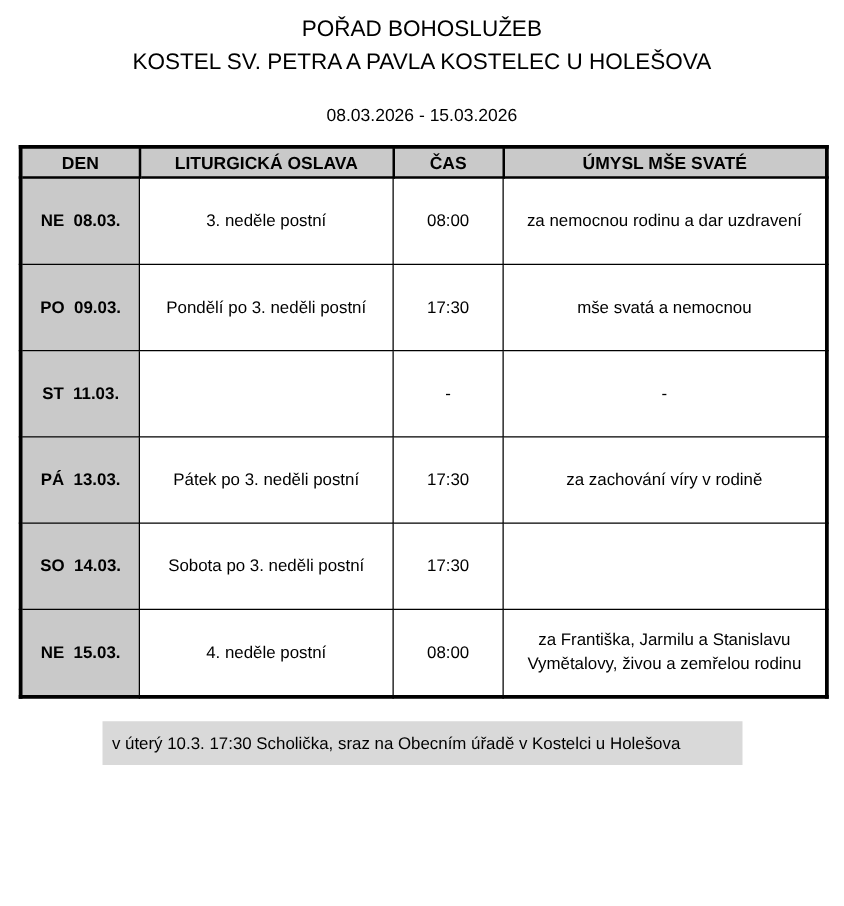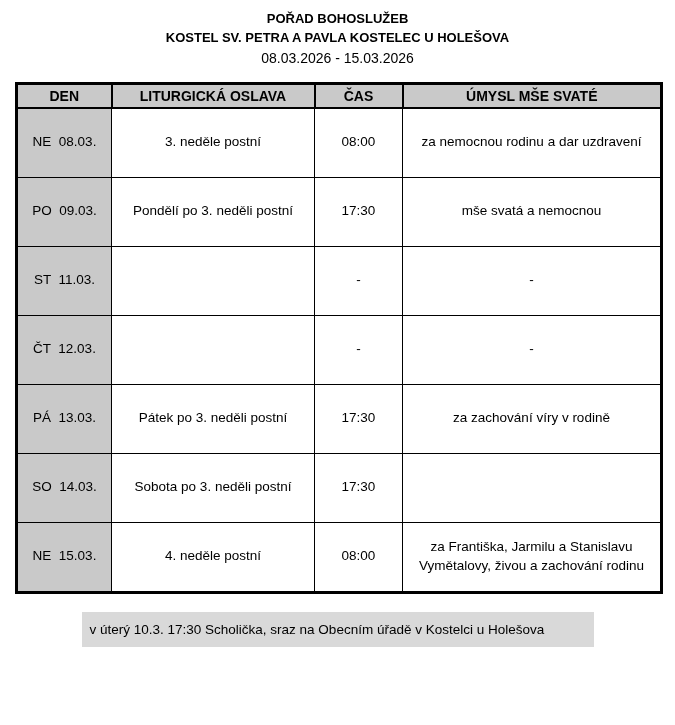--- a/index.html
+++ b/index.html
@@ -16,27 +16,28 @@
     overflow: hidden;
   }
   .page {
     padding: 8px 15px 0 15px;
   }
   .titles {
     text-align: center;
     margin-top: 2px;
   }
   .title, .subtitle {
-    font-size: 13px;
-    font-weight: bold;
+    font-size: 18px;
+    font-weight: normal;
     line-height: 1.45;
   }
   .daterange {
     font-size: 14px;
     line-height: 1.5;
+    margin-top: 20px;
   }
   table.schedule {
     border-collapse: collapse;
     width: 645px;
     margin: 13px auto 0 auto;
     border: 3px solid #000;
     table-layout: fixed;
   }
   table.schedule th {
     background: var(--header-bg, #c9c9c9);
@@ -55,21 +56,21 @@
     padding: 4px 8px;
     height: 60px;
     line-height: 1.4;
   }
   table.schedule col.c-day { width: 95px; }
   table.schedule col.c-celebration { width: 203px; }
   table.schedule col.c-time { width: 88px; }
   table.schedule col.c-intention { width: 259px; }
   td.day {
     background: var(--day-bg, #c9c9c9);
-    font-weight: normal;
+    font-weight: bold;
     text-align: left;
     padding-left: 8px;
     white-space: pre;
     border-right: 2px solid #000;
   }
   .footer-note {
     width: 512px;
     margin: 18px auto 0 auto;
     background: var(--footer-bg, #d9d9d9);
     font-size: 13.5px;
@@ -118,41 +119,35 @@
           <td>17:30</td>
           <td>mše svatá a nemocnou</td>
         </tr>
         <tr>
           <td class="day">ST  11.03.</td>
           <td></td>
           <td>-</td>
           <td>-</td>
         </tr>
         <tr>
-          <td class="day">ČT  12.03.</td>
-          <td></td>
-          <td>-</td>
-          <td>-</td>
-        </tr>
-        <tr>
           <td class="day">PÁ  13.03.</td>
           <td>Pátek po 3. neděli postní</td>
           <td>17:30</td>
           <td>za zachování víry v rodině</td>
         </tr>
         <tr>
           <td class="day">SO  14.03.</td>
           <td>Sobota po 3. neděli postní</td>
           <td>17:30</td>
           <td></td>
         </tr>
         <tr>
           <td class="day">NE  15.03.</td>
           <td>4. neděle postní</td>
           <td>08:00</td>
-          <td>za Františka, Jarmilu a Stanislavu Vymětalovy, živou a zachování rodinu</td>
+          <td>za Františka, Jarmilu a Stanislavu Vymětalovy, živou a zemřelou rodinu</td>
         </tr>
       </tbody>
   </table>
 
   <div class="footer-note">v úterý 10.3. 17:30 Scholička, sraz na Obecním úřadě v Kostelci u Holešova</div>
 
 </div>
 
 </body></html>

